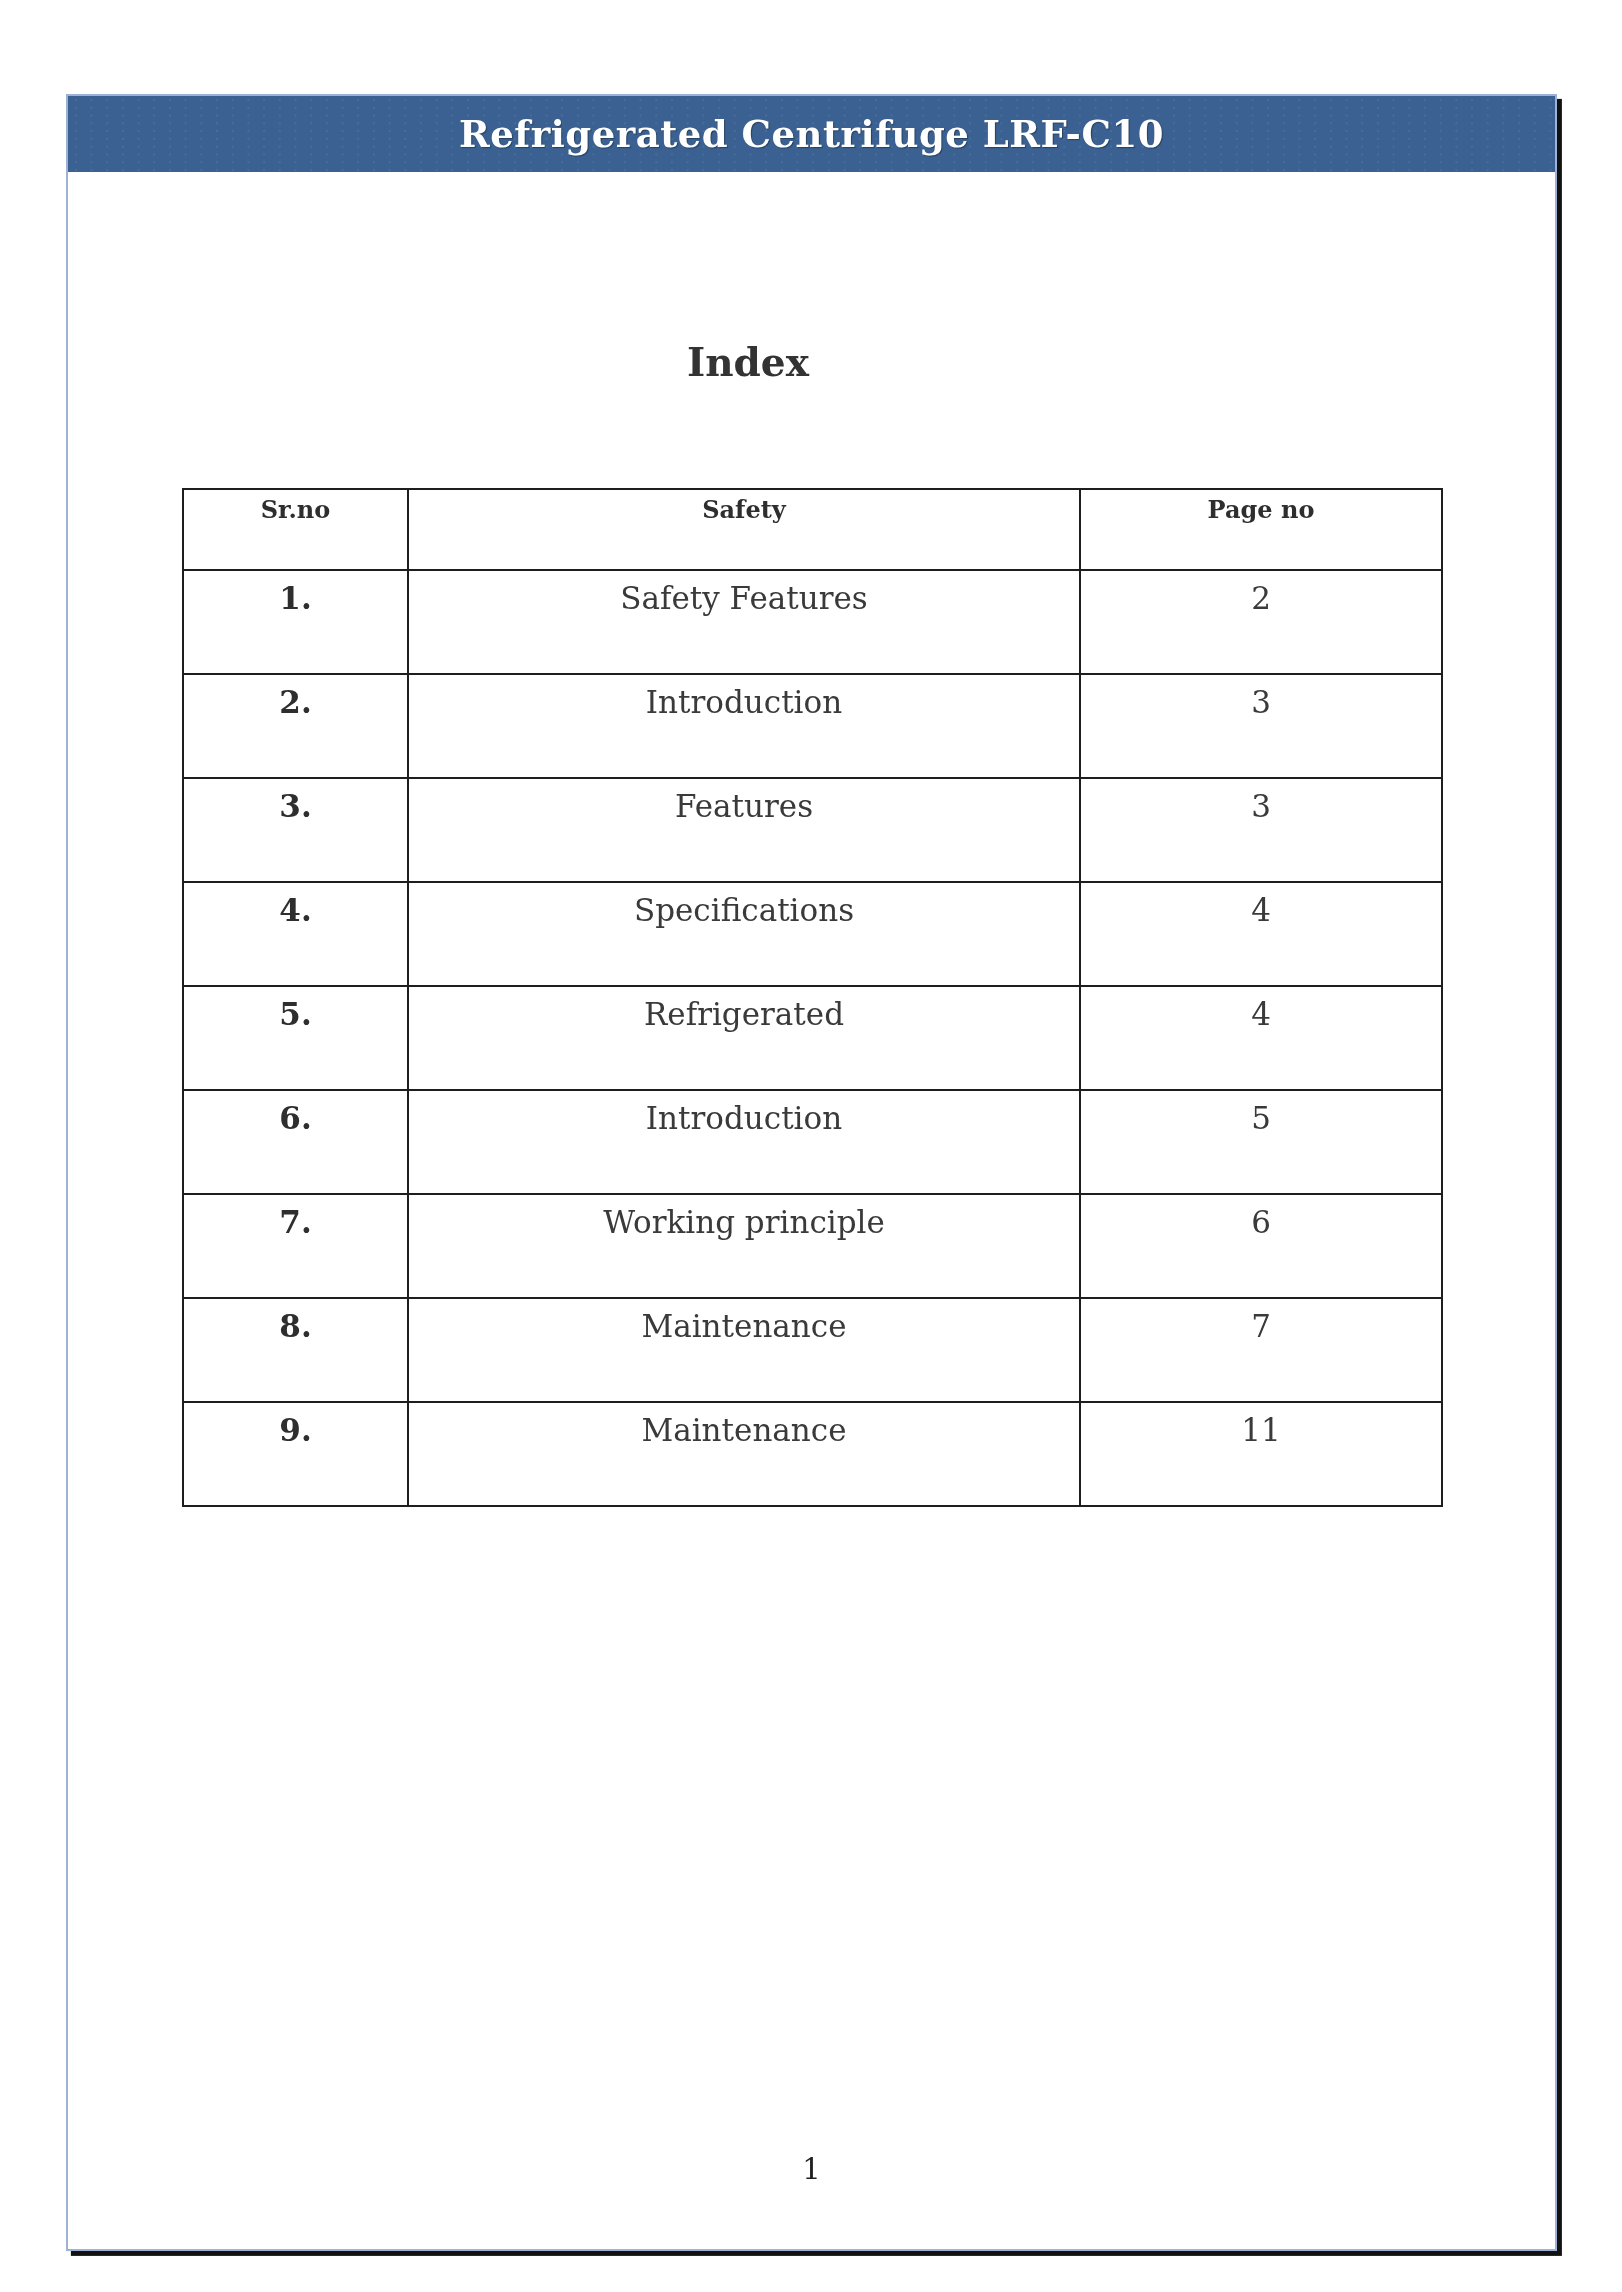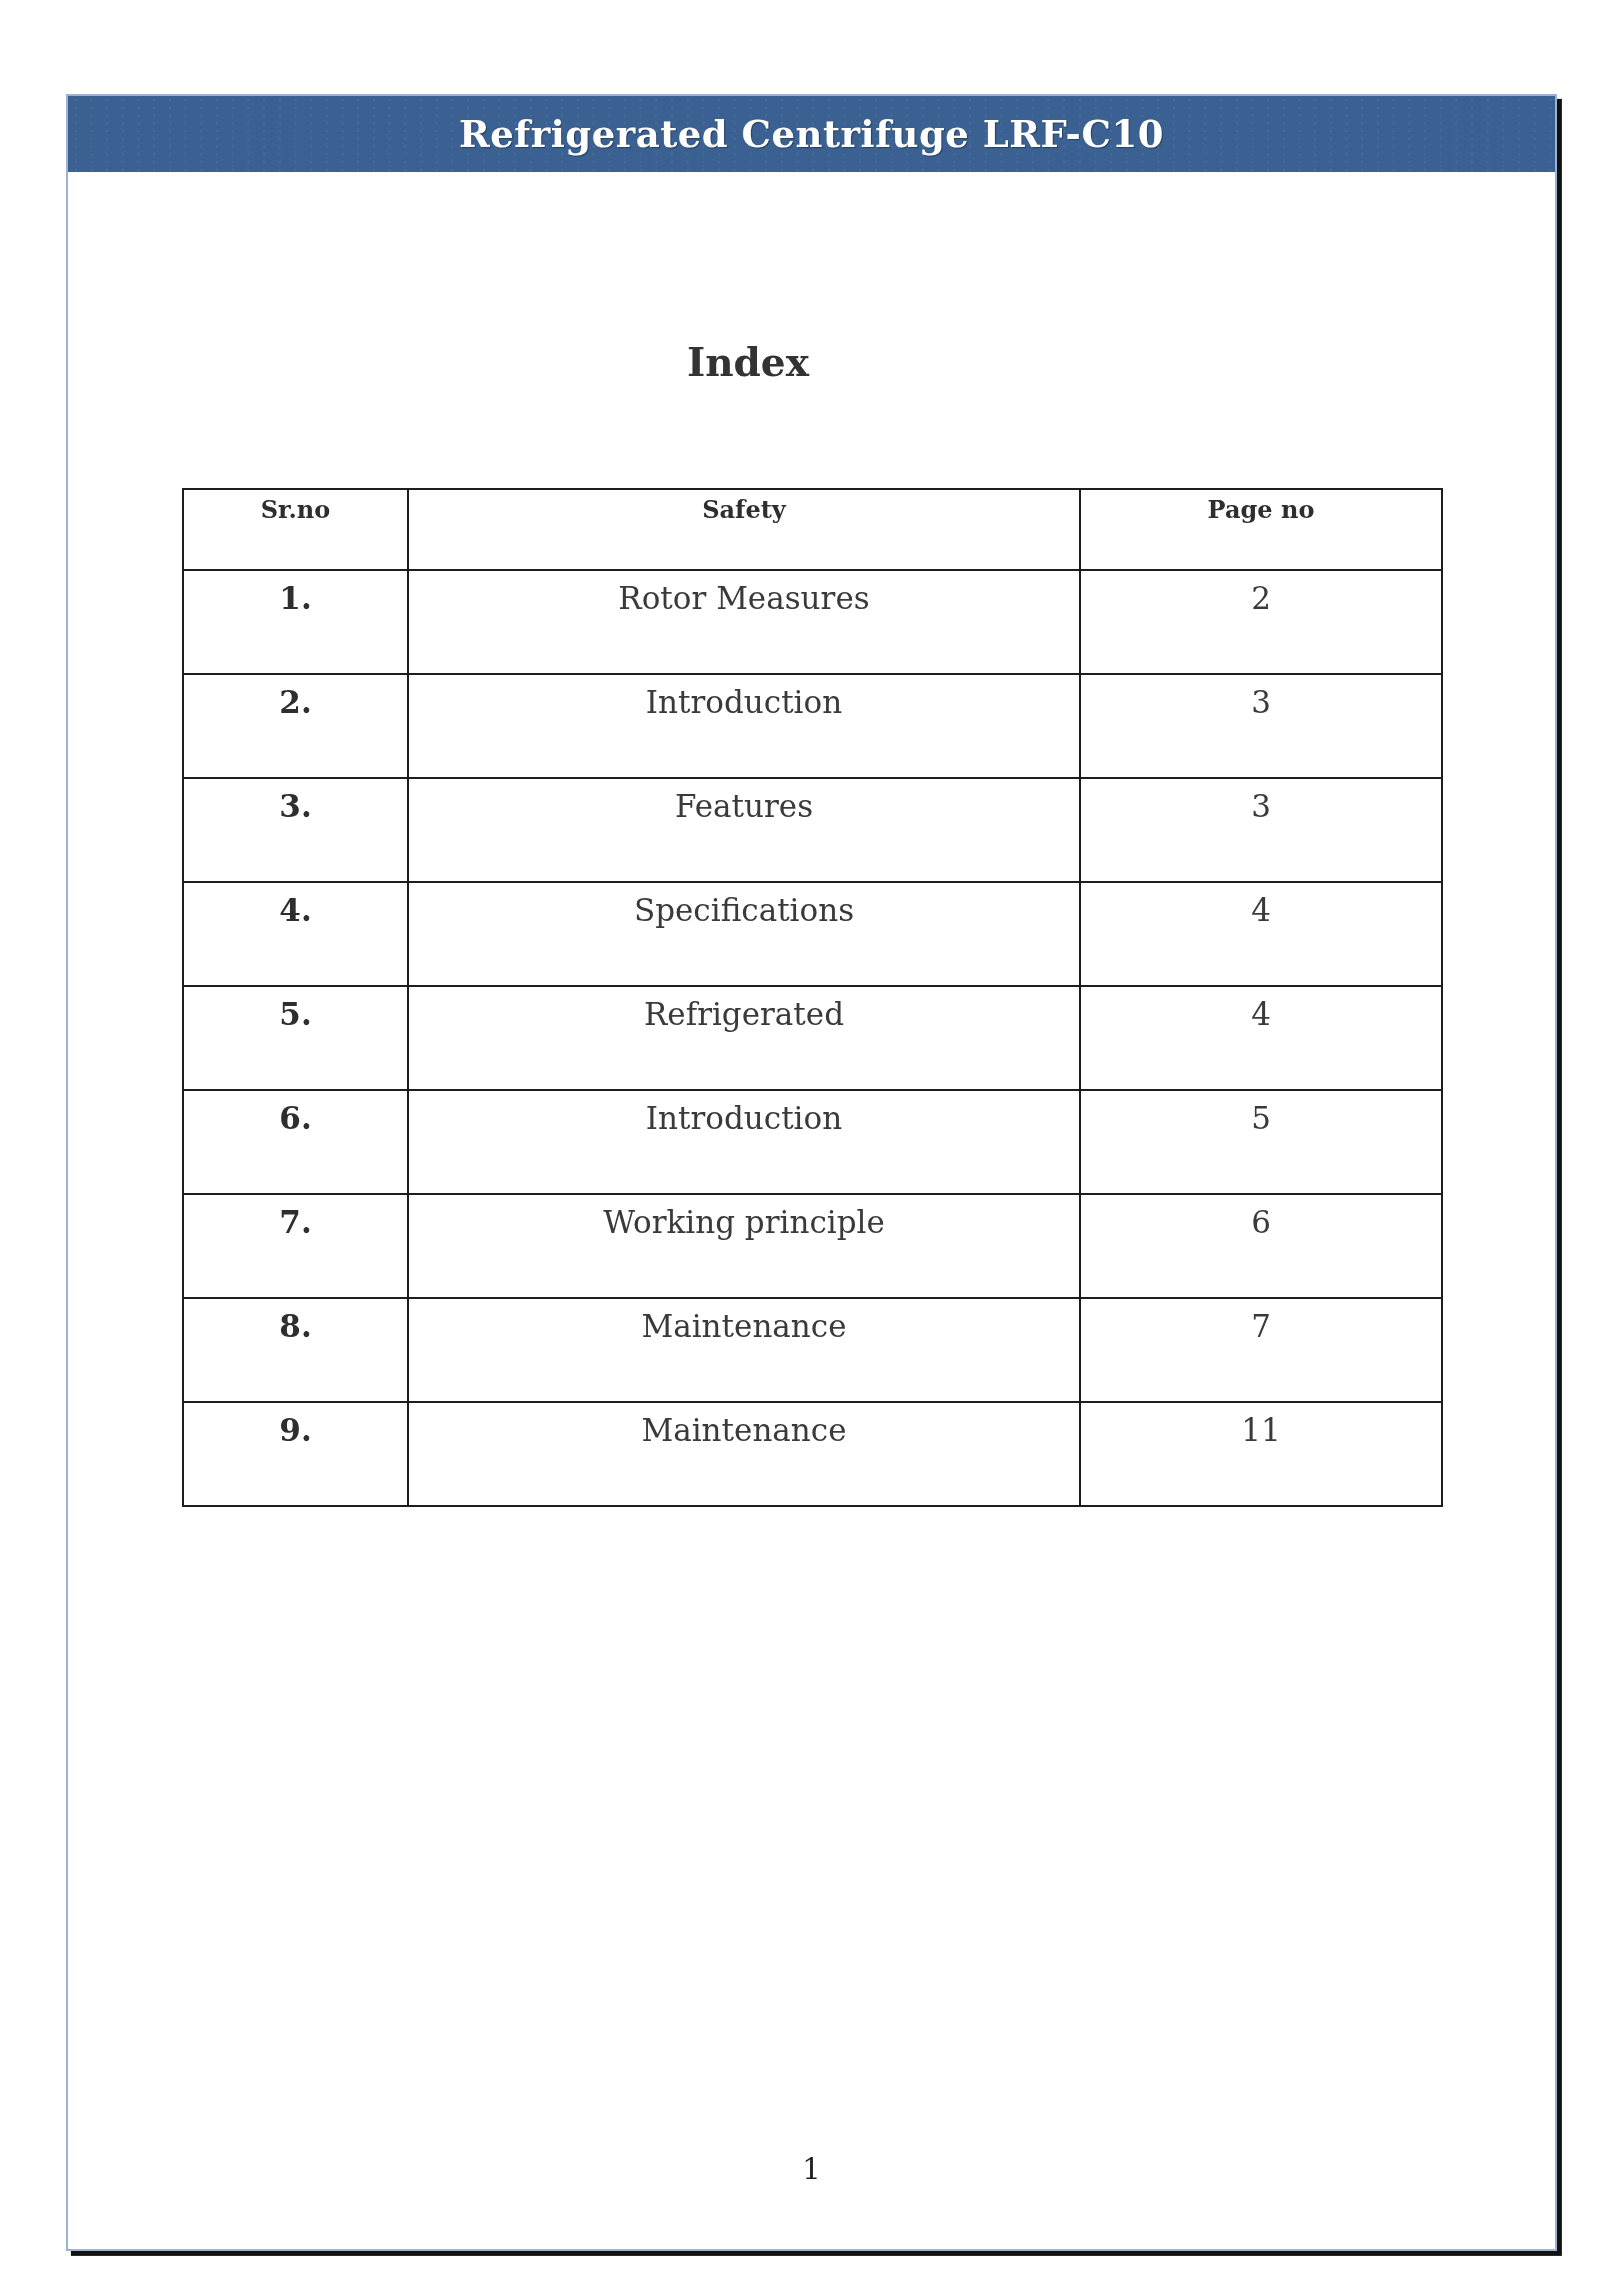--- a/index.html
+++ b/index.html
@@ -132,21 +132,21 @@
       <thead>
         <tr>
           <th>Sr.no</th>
           <th>Safety</th>
           <th>Page no</th>
         </tr>
       </thead>
       <tbody>
         <tr>
           <td class="sr">1.</td>
-          <td>Rotor Measures</td>
+          <td>Safety Features</td>
           <td>2</td>
         </tr>
         <tr>
           <td class="sr">2.</td>
           <td>Introduction</td>
           <td>3</td>
         </tr>
         <tr>
           <td class="sr">3.</td>
           <td>Features</td>

